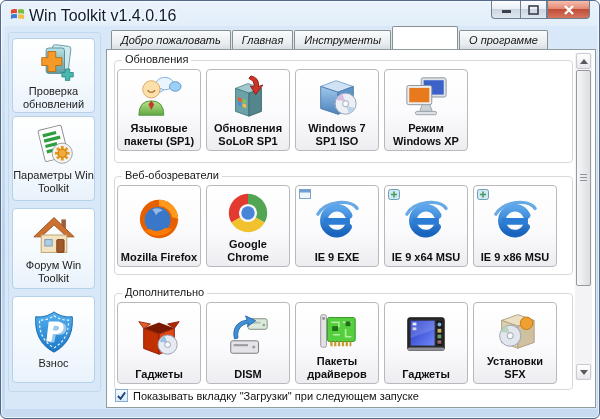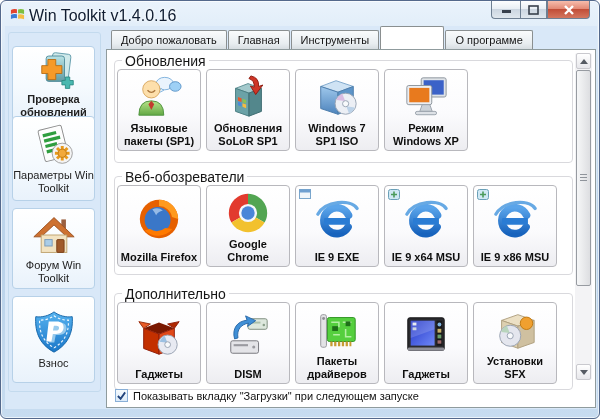--- a/index.html
+++ b/index.html
@@ -22,34 +22,34 @@
     background:linear-gradient(#f6bcac,#e38a76 45%,#c14e38 50%,#d4765e);}
   
   .client{position:absolute;left:4px;top:25px;width:592px;height:383px;background:#d9e8f8;}
   
   .sidebar{position:absolute;left:3px;top:6px;width:91px;height:358px;border:1px solid #c3daee;border-radius:3px;}
   .side-btn{position:absolute;left:3px;width:83px;box-sizing:border-box;
     border:1px solid #b7d1e8;border-radius:4px;
     background:linear-gradient(#ffffff,#f5fafe 55%,#e9f2fb);
     display:flex;flex-direction:column;align-items:center;justify-content:center;gap:2px;
     font-size:11px;line-height:12.5px;color:#222;text-align:center;cursor:default;}
-  .sb1{top:13px;height:75px;font-weight:bold;} .sb2{top:83px;height:85px;} .sb3{top:175px;height:81px;} .sb4{top:263px;height:87px;}
-  
-  .tabstrip{position:absolute;left:101px;top:1px;height:22px;display:flex;align-items:flex-end;z-index:1;}
+  .sb1{top:5px;height:75px;} .sb2{top:83px;height:85px;} .sb3{top:175px;height:81px;} .sb4{top:263px;height:87px;}
+  
+  .tabstrip{position:absolute;left:101px;top:1px;height:22px;display:flex;align-items:flex-end;z-index:1;font-style:italic;}
   .tab{height:19px;box-sizing:border-box;padding:3px 9px 0;font-size:11px;color:#141414;white-space:nowrap;
     background:linear-gradient(#f9fbfc,#e8edf0 70%,#d7dde1);
     border:1px solid #8a8f90;border-bottom:none;border-radius:2px 2px 0 0;margin-left:1px;position:relative;z-index:1;}
   .tab:first-child{margin-left:5px;}
   .tab.active{height:23px;padding-top:22px;background:#fff;z-index:4;}
   
   .tabpage{position:absolute;left:101px;top:23px;width:490px;height:359px;box-sizing:border-box;
     background:#fff;border:1px solid #8f9b9d;z-index:2;}
   .group{position:absolute;left:7px;width:457px;border:1px solid #d9d9dd;border-radius:4px;background:#fff;}
   .g1{top:10px;height:101px;} .g2{top:126px;height:97px;} .g3{top:243px;height:95px;}
-  .group-title{position:absolute;top:-8px;left:7px;background:#fff;padding:0 3px;font-size:14px;color:#161616;white-space:nowrap;}
+  .group-title{position:absolute;top:-8px;left:7px;background:#fff;padding:0 3px;font-size:11px;color:#161616;white-space:nowrap;}
   .btn-row{position:absolute;left:2px;top:8px;display:flex;gap:5px;}
   .tool-btn{width:84px;height:82px;box-sizing:border-box;border:1px solid #b8b8bd;border-radius:4px;
     background:linear-gradient(#ffffff,#fbfbfd 55%,#ededf1);
     display:flex;flex-direction:column;align-items:center;cursor:default;position:relative;font-weight:bold;}
   .tool-icon{flex:1;display:flex;align-items:center;justify-content:center;padding-top:2px;overflow:hidden;}
   .tool-label{font-size:11px;line-height:12.5px;text-align:center;padding:0 1px 3px;color:#0f0f0f;}
   .badge{position:absolute;left:3px;top:3px;}
   
   .vscroll{position:absolute;top:3px;right:3px;width:17px;height:327px;background:#f3f3f5;border-radius:2px;}
   .scroll-btn{position:absolute;left:1px;width:15px;height:16px;box-sizing:border-box;border:1px solid #c9c9ce;border-radius:2px;

